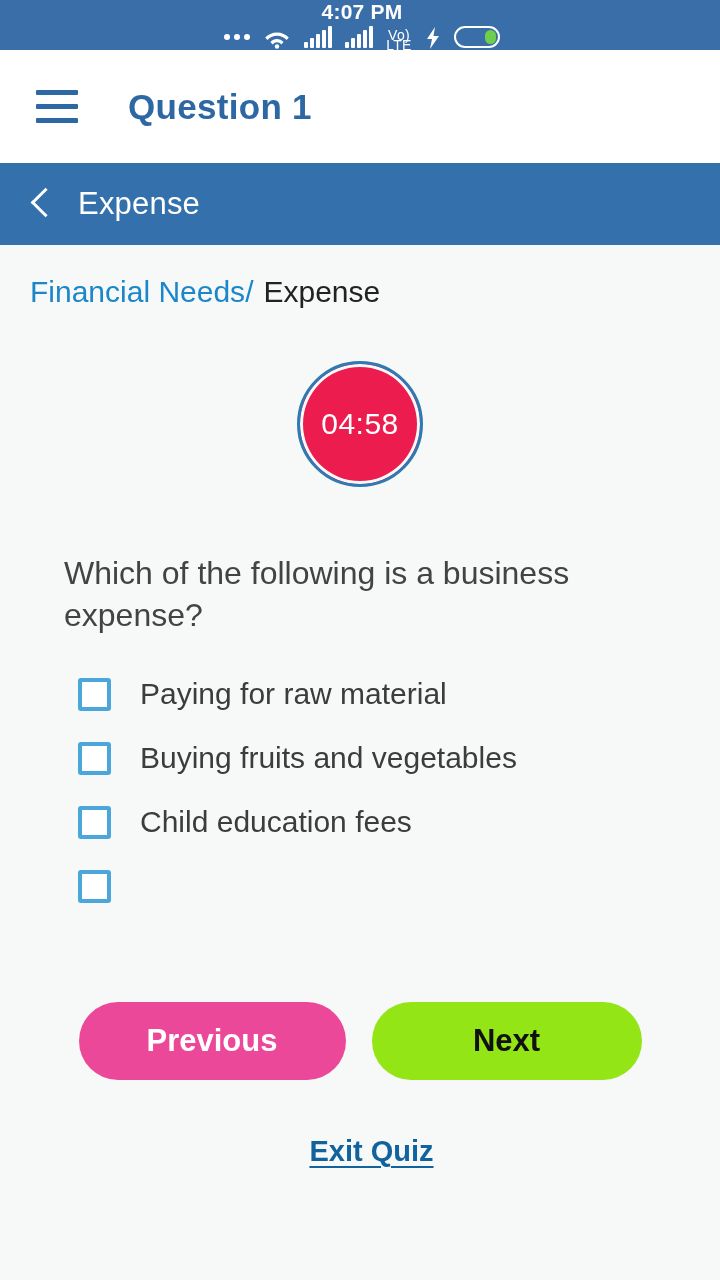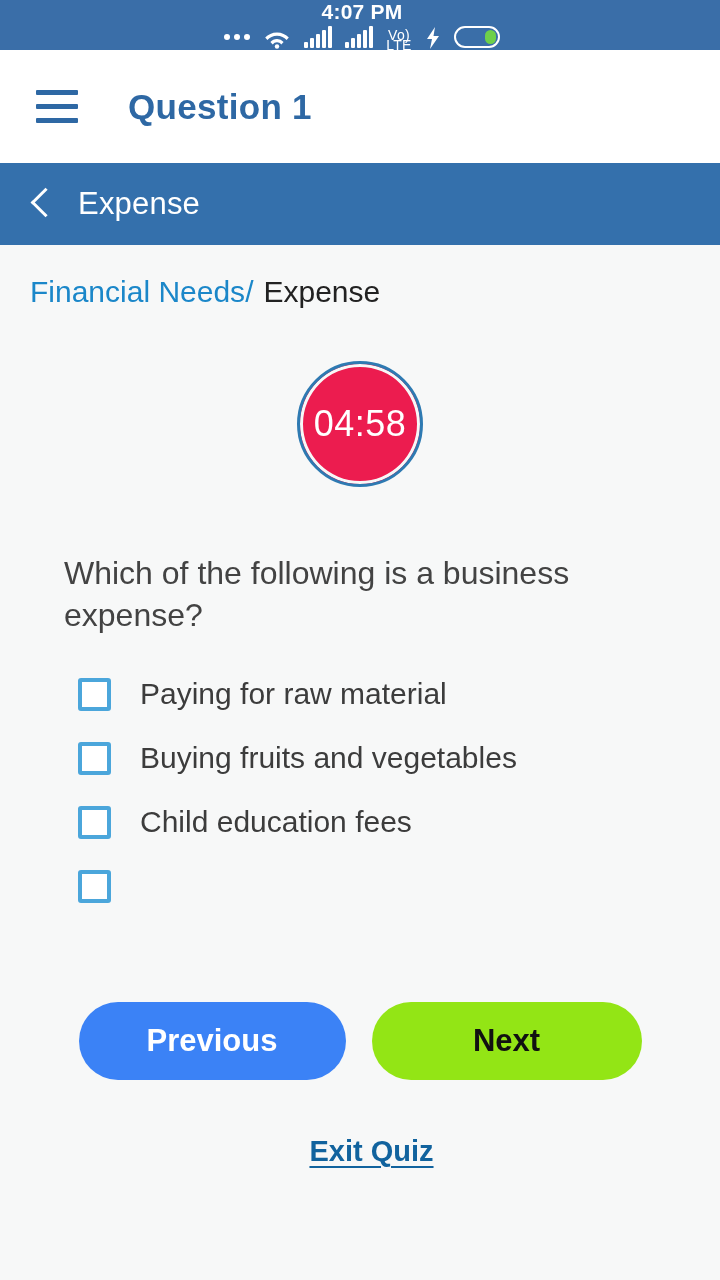--- a/index.html
+++ b/index.html
@@ -84,21 +84,21 @@
   #timer-wrap{
     margin-top:52px; display:flex; justify-content:center;
   }
   #timer-circle{
     width:126px; height:126px; border-radius:50%;
     background:#ec1c4f;
     border:3px solid #2e7ab2;
     box-shadow:0 0 0 3px #f7f8f8 inset;
     display:flex; align-items:center; justify-content:center;
   }
-  #timer-text{ color:#ffffff; font-size:36px; letter-spacing:.5px; }
+  #timer-text{ color:#ffffff; font-size:30px; letter-spacing:.5px; }
 
   
   #question-text{
     margin:66px 64px 0 64px;
     font-size:32px; line-height:1.30; color:#434343;
   }
 
   
   #options{ margin:26px 0 0 78px; }
   .option-row{
@@ -115,21 +115,21 @@
   
   #nav-buttons{
     margin-top:84px;
     display:flex; justify-content:center; gap:26px;
   }
   .nav-btn{
     border:none; border-radius:40px; height:78px;
     font-family:"Liberation Sans", sans-serif;
     font-size:31px; font-weight:bold; cursor:pointer;
   }
-  #previous-button{ width:267px; background:#3b82f6; color:#ffffff; }
+  #previous-button{ width:267px; background:#ec4899; color:#ffffff; }
   #next-button{ width:270px; background:#93e515; color:#111111; }
 
   
   #exit-wrap{ margin-top:55px; text-align:center; }
   #exit-quiz-link{
     display:inline-block; font-size:29px; font-weight:bold;
     color:#11639e; text-decoration:underline; text-underline-offset:5px;
     cursor:pointer;
     margin-left:23px;
   }

